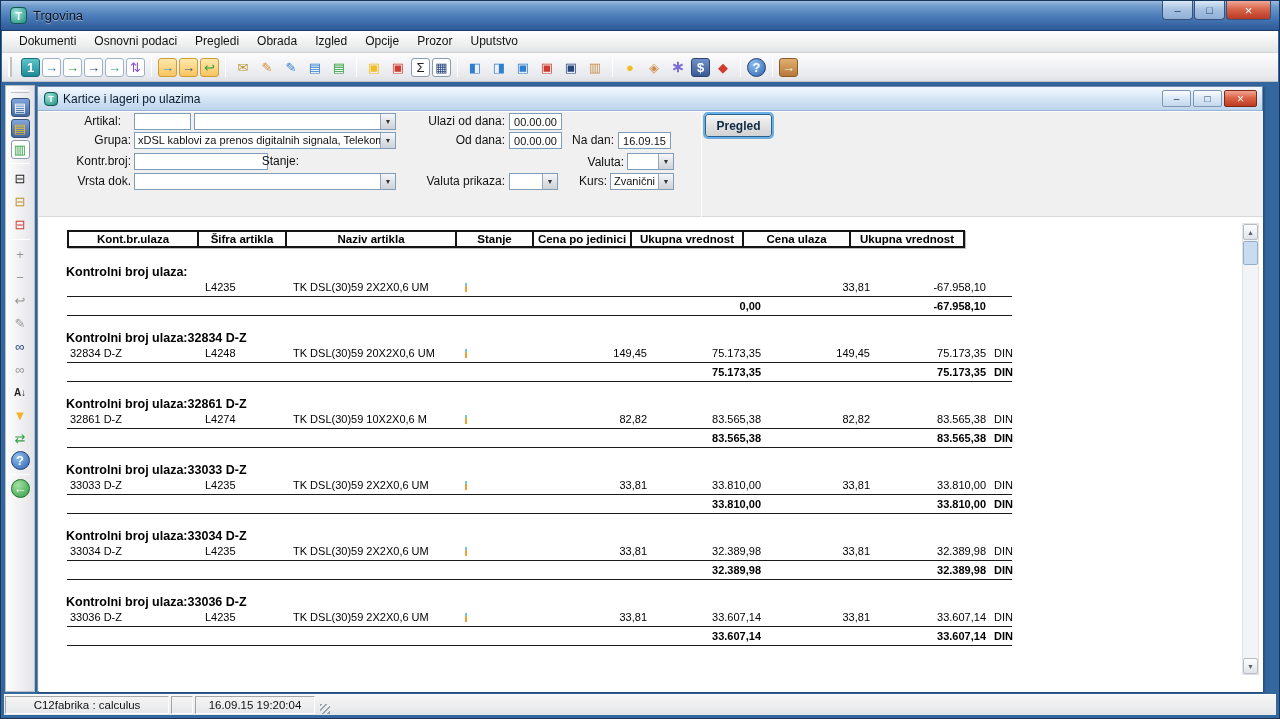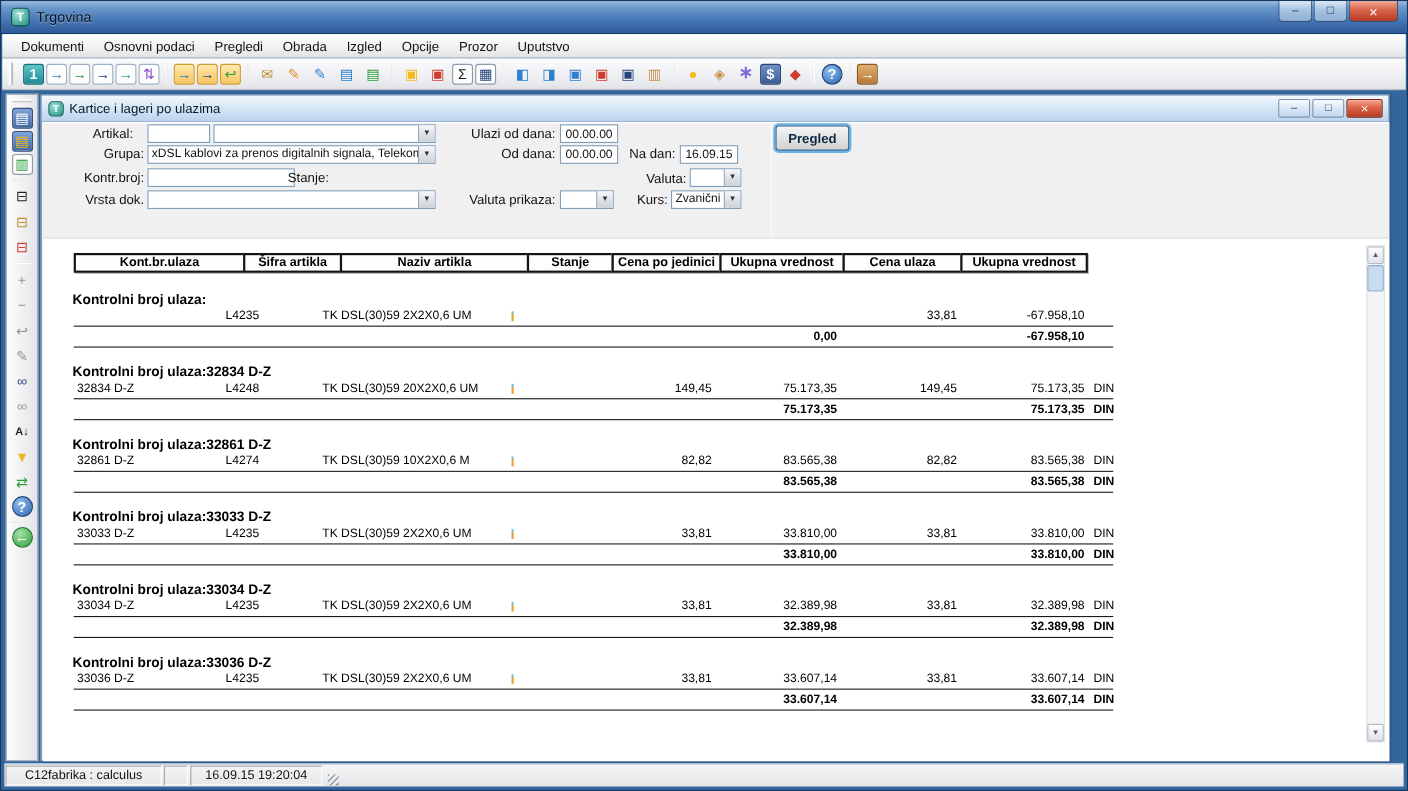--- a/index.html
+++ b/index.html
@@ -34,21 +34,21 @@
   }
   .wbtn.close {
     width:45px; background:linear-gradient(#f0a896,#d8654a 45%,#b83a24);
     color:#fff; font-size:13px;
   }
   
   .menubar {
     position:absolute; left:1px; top:30px; right:1px; height:22px;
     background:linear-gradient(#ffffff,#eceded 70%,#e2e3e6);
     border-bottom:1px solid #d2d2d2;
-    display:flex; align-items:center; padding-left:8px; font-size:12px; color:#111;
+    display:flex; padding-left:8px; font-size:12px; color:#111;
   }
   .menu-item { padding:3px 9px; border-radius:2px; }
   
   .toolbar {
     position:absolute; left:1px; top:52px; right:1px; height:29px;
     background:linear-gradient(#fcfcfd,#e9eaee 80%,#e1e2e6);
     border-bottom:1px solid #c2c4c8;
     display:flex; align-items:center; padding-left:6px;
   }
   .tgrip { width:4px; height:20px; margin-right:8px;
@@ -128,21 +128,21 @@
   }
   
   .report { position:absolute; left:1px; top:130px; width:1224px; height:475px; background:#fff; overflow:hidden; }
   .hdrrow { position:absolute; left:28px; top:13px; display:flex; }
   .hcell {
     border:2px solid #141414; background:#fdfdfd; height:18px;
     font-size:11.5px; font-weight:bold; text-align:center; line-height:14px;
     margin-left:-2px; box-shadow:1px 1px 0 #bbb;
   }
   .hcell:first-child { margin-left:0; }
-  .w1{width:156px}.w2{width:90px}.w3{width:172px}.w4{width:79px}
+  .w1{width:132px}.w2{width:90px}.w3{width:172px}.w4{width:79px}
   .w5{width:100px}.w6{width:114px}.w7{width:109px}.w8{width:116px}
   .tbody { position:absolute; left:0; top:46px; width:1050px; }
   .grp { position:relative; height:66px; }
   .ghead { position:absolute; left:27px; top:2px; font-size:12.5px; font-weight:bold; color:#000; }
   .grow {
     position:absolute; left:28px; top:18px; height:14px; font-size:11px; color:#000;
     display:grid; grid-template-columns:132px 90px 172px 79px 113px 114px 109px 116px 34px;
   }
   .grow.gtotal { top:37px; font-weight:bold; }
   .c1{grid-column:1; padding-left:3px} .c2{grid-column:2; padding-left:6px}
@@ -166,21 +166,21 @@
     border:1px solid #93aecb; border-radius:2px; }
   
   .statusbar {
     position:absolute; left:3px; right:3px; bottom:3px; height:21px;
     background:linear-gradient(#f6f6f6,#e5e6e8); border-top:1px solid #fff;
     display:flex; align-items:stretch; font-size:11.5px; color:#111;
   }
   .spanel { border:1px solid; border-color:#a6a6a6 #fff #fff #a6a6a6; margin:1px;
     display:flex; align-items:center; padding:0 6px; white-space:nowrap; overflow:hidden; }
   .sp-main { flex:1; }
-  .sp-db { width:142px; justify-content:center; }
+  .sp-db { width:164px; justify-content:center; }
   .sp-sm { width:22px; }
   .sp-time { width:120px; justify-content:center; }
   .grip { width:15px; display:flex; align-items:flex-end; justify-content:flex-end; }
   .grip i { width:10px; height:10px; margin:0 1px 1px 0;
     background:repeating-linear-gradient(135deg,#9aa0a8 0 1.5px,transparent 1.5px 4px); }
 </style>
 </head>
 <body>
 
 <div class="titlebar">

